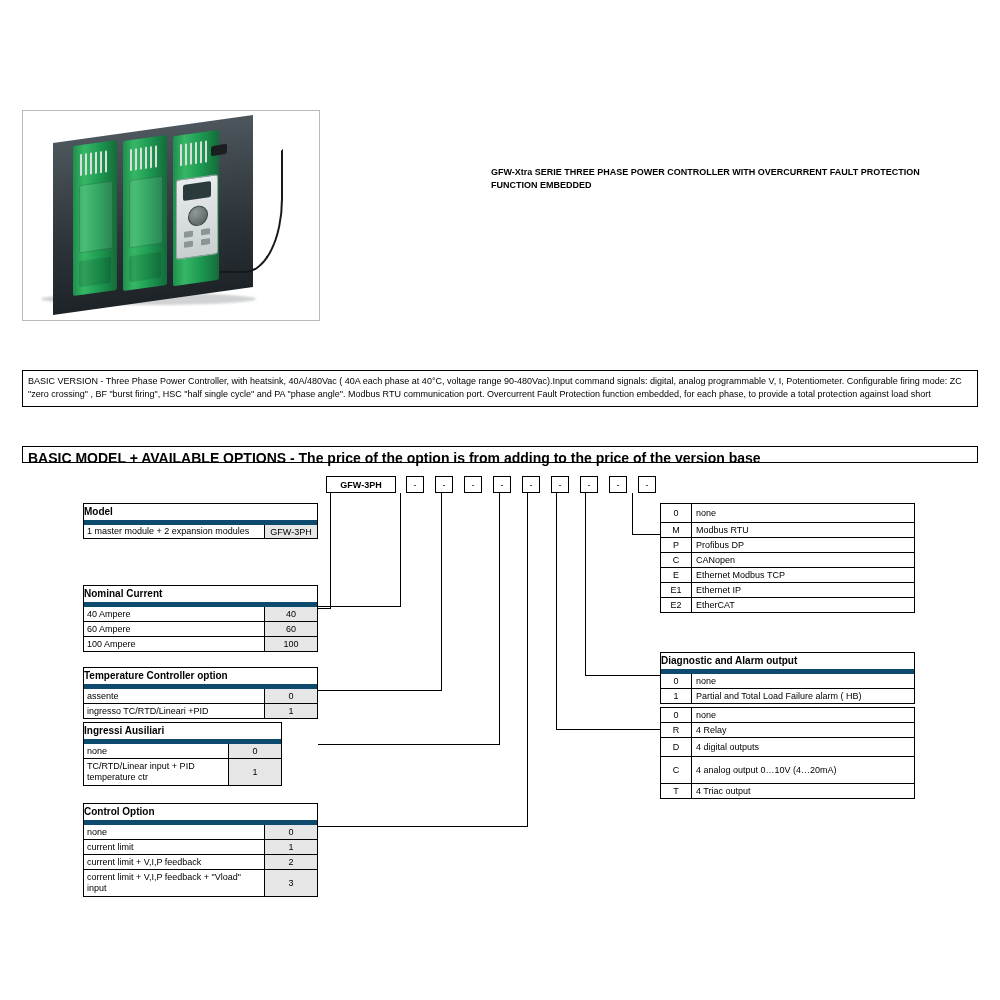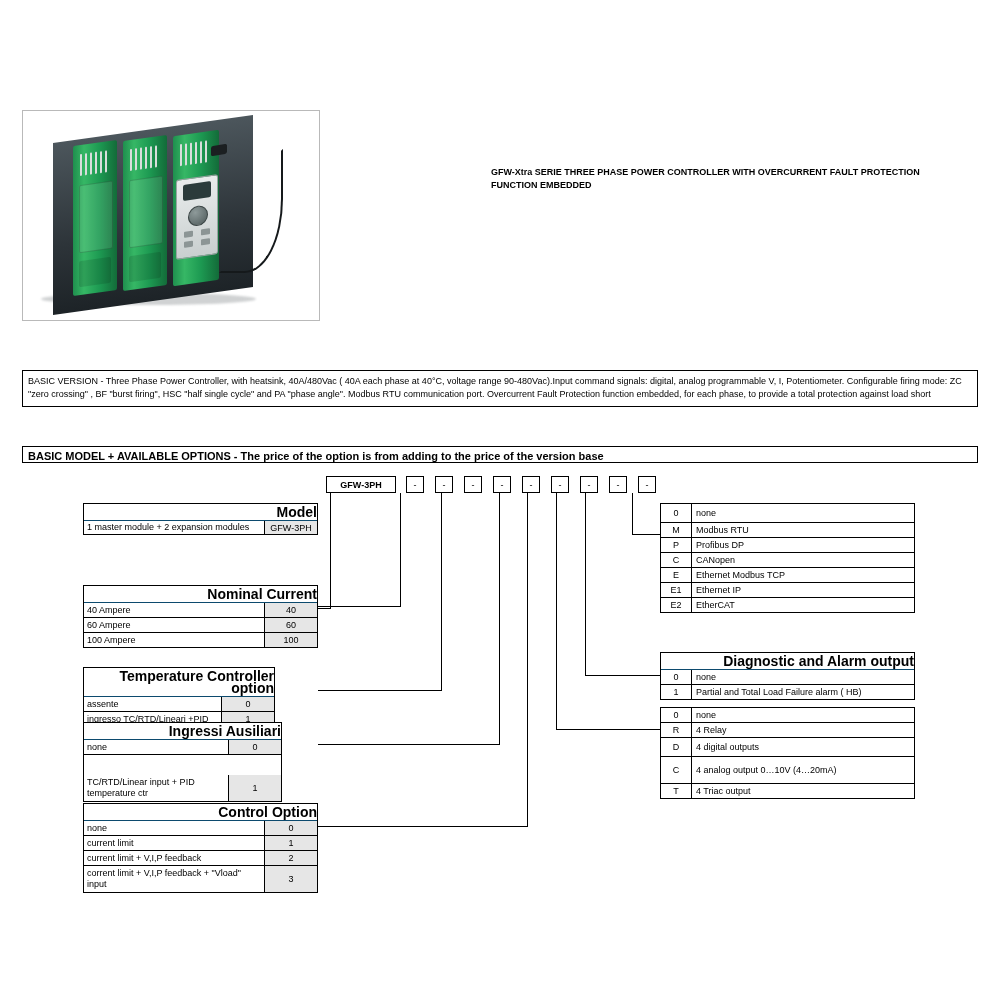--- a/index.html
+++ b/index.html
@@ -86,21 +86,21 @@
     line-height: 13px;
     font-size: 9px;
     box-sizing: border-box;
   }
 
   
   #options-banner {
     left: 22px; top: 446px; width: 956px; height: 17px;
     border: 1px solid #000;
     box-sizing: border-box;
-    font-size: 11px; font-weight: bold;
+    font-size: 14px; font-weight: bold;
     padding: 3px 5px;
   }
 
   
   .codebox {
     position:absolute;
     border: 1px solid #000;
     background: #ffffff;
     box-sizing: border-box;
     text-align: center;
@@ -114,24 +114,24 @@
 
   
   .tbl {
     position: absolute;
     border: 1px solid #000;
     border-collapse: collapse;
     box-sizing: border-box;
     background: #fff;
   }
   .tbl .thead {
-    text-align: right;
+    text-align: left;
     font-weight: bold;
-    font-size: 14px;
-    border-bottom: 1px solid #0c4a6e;
+    font-size: 10px;
+    border-bottom: 5px solid #0c4a6e;
     padding: 2px 0;
     line-height: 12px;
   }
   .row {
     display: flex;
     border-bottom: 1px solid #000;
     min-height: 13px;
   }
   .row:last-child { border-bottom: none; }
   .cell-l {
@@ -293,39 +293,39 @@
   <div class="row">
     <div class="cell-l">60 Ampere</div>
     <div class="cell-r">60</div>
   </div>
   <div class="row">
     <div class="cell-l">100 Ampere</div>
     <div class="cell-r">100</div>
   </div>
 </div>
 
-<div class="tbl abs" style="left:83px; top:667px; width:192px;">
+<div class="tbl abs" style="left:83px; top:667px; width:235px;">
   <div class="thead">Temperature Controller option</div>
   <div class="row">
     <div class="cell-l">assente</div>
     <div class="cell-r">0</div>
   </div>
   <div class="row">
     <div class="cell-l">ingresso TC/RTD/Lineari +PID</div>
     <div class="cell-r">1</div>
   </div>
 </div>
 
 <div class="tbl abs" style="left:83px; top:722px; width:199px;">
   <div class="thead">Ingressi Ausiliari</div>
   <div class="row">
     <div class="cell-l">none</div>
     <div class="cell-r">0</div>
   </div>
-  <div class="row" style="min-height:26px;margin-top:20px;">
+  <div class="row" style="min-height:26px;">
     <div class="cell-l two-line">TC/RTD/Linear input + PID temperature ctr</div>
     <div class="cell-r">1</div>
   </div>
 </div>
 
 <div class="tbl abs" style="left:83px; top:803px; width:235px;">
   <div class="thead">Control Option</div>
   <div class="row">
     <div class="cell-l">none</div>
     <div class="cell-r">0</div>

